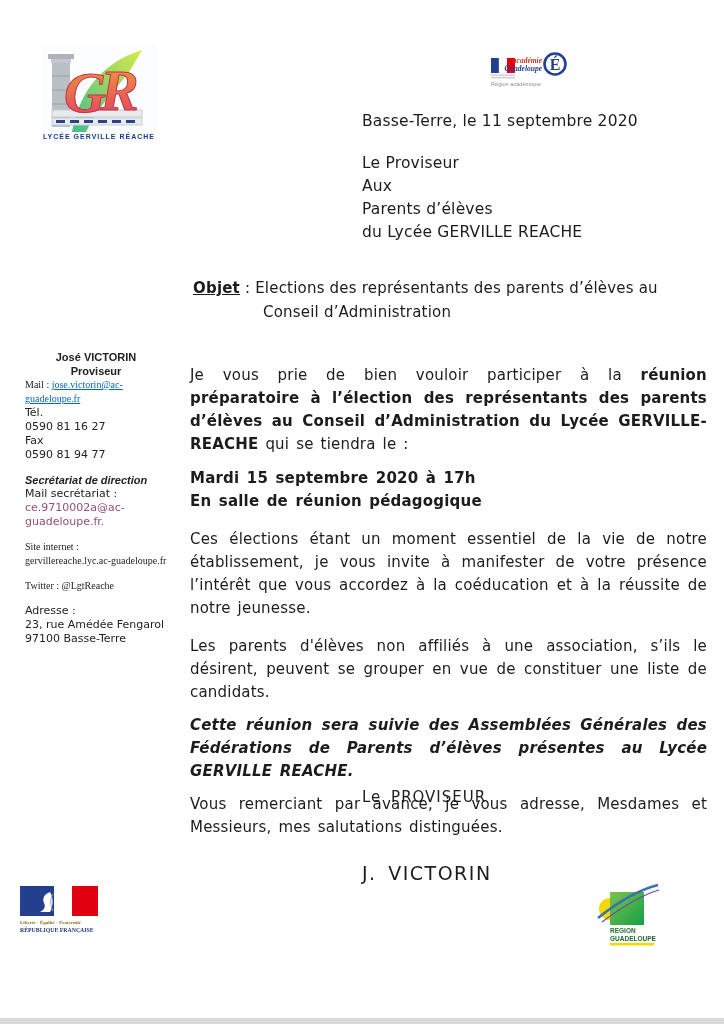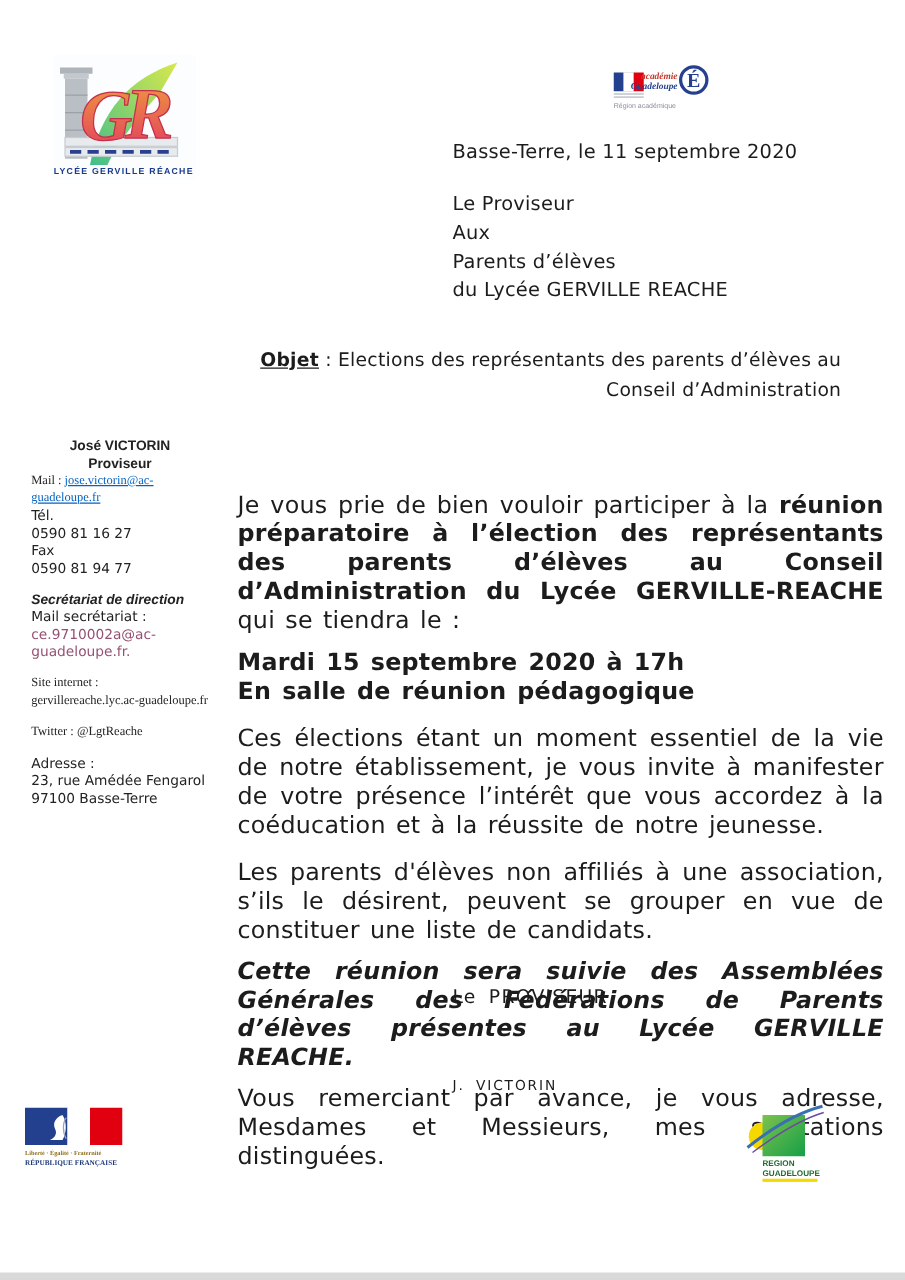--- a/index.html
+++ b/index.html
@@ -8,43 +8,43 @@
     margin:0 auto;overflow:hidden;
     font-family:"DejaVu Sans",sans-serif;color:#1c1c1c;
   }
   
   .gr-logo{position:absolute;left:42px;top:44px;width:115px;height:100px;}
   .academy-logo{position:absolute;left:486px;top:49px;width:86px;height:40px;}
   
   .date-line{position:absolute;left:362px;top:112px;font-size:15.5px;letter-spacing:.2px;text-align:right;}
   .recipient{position:absolute;left:362px;top:152px;font-size:15.5px;line-height:23px;letter-spacing:.2px;}
   
-  .objet{position:absolute;left:193px;top:276px;width:480px;font-size:15px;line-height:24px;letter-spacing:.2px;text-align:right;}
+  .objet{position:absolute;left:193px;top:276px;width:480px;font-size:15px;line-height:24px;letter-spacing:.2px;}
   .objet-label{font-weight:bold;text-decoration:underline;}
   .objet-line2{margin-left:70px;}
   
   .sidebar{position:absolute;left:25px;top:350px;width:142px;font-size:11px;line-height:14px;color:#222;overflow-wrap:break-word;}
   .sb-name,.sb-role{font-weight:bold;font-family:"Liberation Sans",sans-serif;text-align:center;}
   .sb-serif{font-family:"Liberation Serif",serif;font-size:10px;}
   .sb-gap{height:11px;}
   .sb-link-blue{color:#0563c1;text-decoration:underline;}
   .sb-link-purple{color:#954f72;text-decoration:none;}
   .sb-sec-title{font-weight:bold;font-style:italic;font-family:"Liberation Sans",sans-serif;}
   
-  .body-col{position:absolute;left:190px;top:393px;width:517px;font-size:19px;line-height:23px;letter-spacing:.2px;word-spacing:2px;}
+  .body-col{position:absolute;left:190px;top:364px;width:517px;font-size:15px;line-height:23px;letter-spacing:.2px;word-spacing:2px;}
   .body-col p{margin:0;text-align:justify;}
   .p-meet{margin-top:11px !important;text-align:left;font-weight:bold;}
   .p2{margin-top:15px !important;}
   .p3{margin-top:15px !important;}
   .p4{margin-top:10px !important;font-weight:bold;font-style:italic;}
   .p5{margin-top:10px !important;}
   .b{font-weight:bold;}
   
   .sig-title{position:absolute;left:362px;top:788px;font-size:15px;letter-spacing:1px;word-spacing:4px;}
-  .sig-name{position:absolute;left:362px;top:862px;font-size:11px;letter-spacing:1.5px;word-spacing:4px;}
+  .sig-name{position:absolute;left:362px;top:862px;font-size:19px;letter-spacing:1.5px;word-spacing:4px;}
   
   .republic-logo{position:absolute;left:20px;top:886px;width:78px;height:50px;}
   .region-logo{position:absolute;left:596px;top:882px;width:64px;height:64px;}
   .bottom-strip{position:absolute;left:0;bottom:0;width:724px;height:6px;background:#d9d9d9;}
 </style>
 </head>
 <body>
 
 <div class="page">
 

